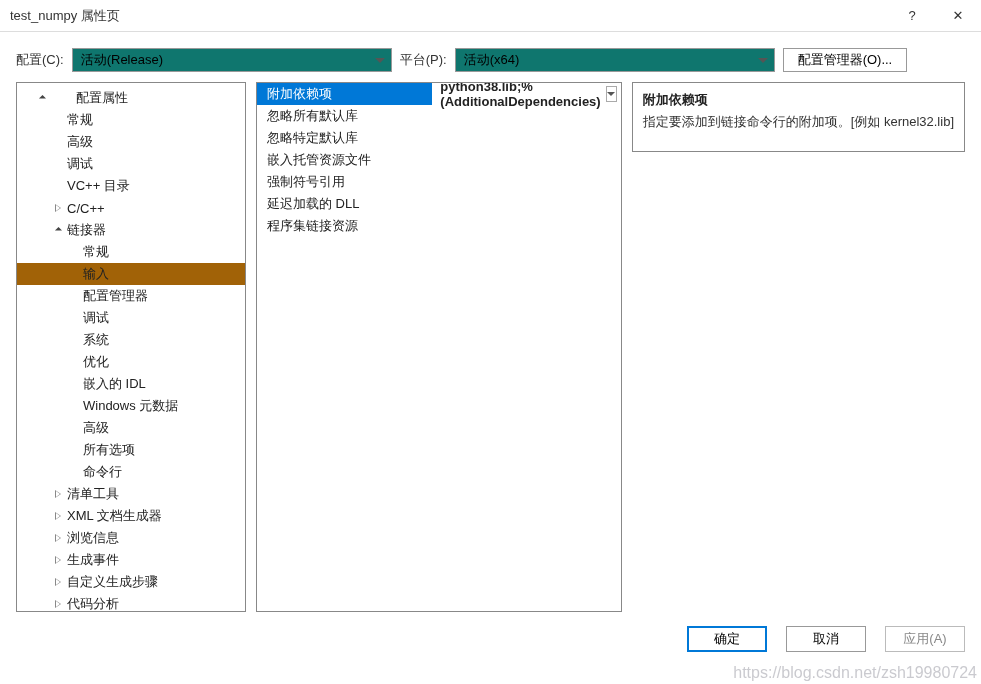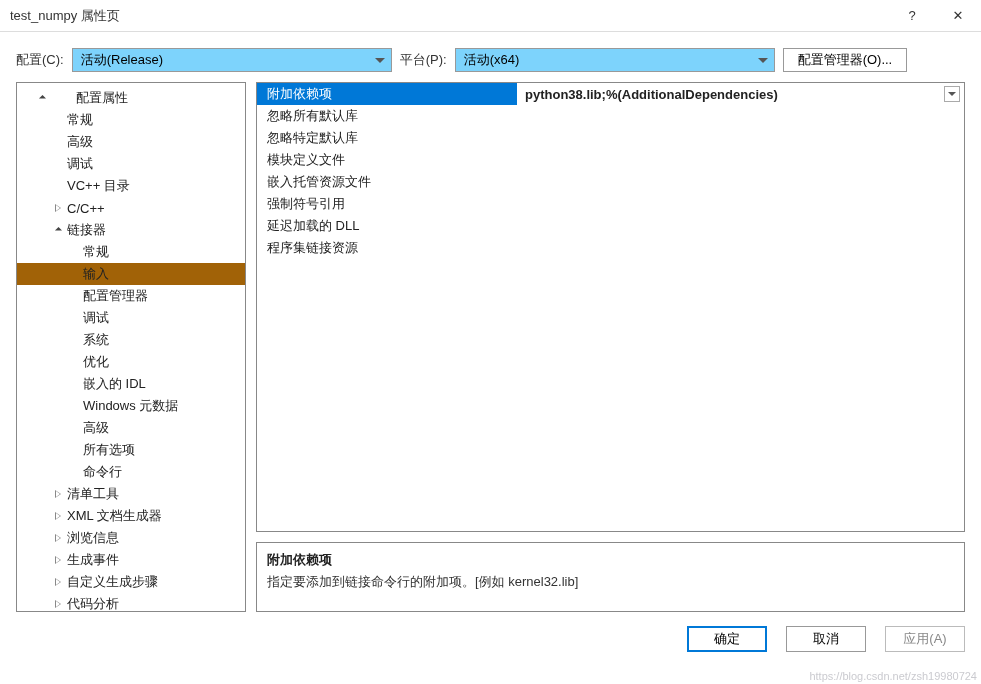--- a/index.html
+++ b/index.html
@@ -4,61 +4,61 @@
   <style>
     * { box-sizing: border-box; margin: 0; padding: 0; font-family: "Microsoft YaHei", "Segoe UI", sans-serif; font-size: 13px; }
     body { background: #fff; width: 981px; height: 684px; overflow: hidden; }
     
     .titlebar { display: flex; align-items: center; height: 32px; padding: 0 0 0 10px; border-bottom: 1px solid #ddd; }
     .titlebar-title { flex: 1; color: #333; }
     .titlebar-btn { width: 46px; height: 32px; display: flex; align-items: center; justify-content: center; color: #333; }
     
     .toolbar { display: flex; align-items: center; gap: 8px; padding: 16px 24px 10px 16px; }
     .toolbar label { color: #333; white-space: nowrap; }
-    .combo { display: flex; align-items: center; justify-content: space-between; border: 1px solid #999; background: #7dd3fc; height: 24px; padding: 0 6px 0 8px; }
+    .combo { display: flex; align-items: center; justify-content: space-between; border: 1px solid #999; background: #0f766e; height: 24px; padding: 0 6px 0 8px; }
     .combo-config { width: 320px; }
     .combo-platform { width: 320px; }
     .chev-down { width: 0; height: 0; border-left: 5px solid transparent; border-right: 5px solid transparent; border-top: 5px solid #555; }
     .btn { border: 1px solid #999; background: #fff; height: 24px; padding: 0 14px; cursor: pointer; white-space: nowrap; }
     
     .content { display: flex; gap: 10px; padding: 0 16px; height: 530px; }
     
     .tree-panel { width: 230px; border: 1px solid #888; overflow-y: auto; padding: 4px 0; }
     .tree-item { display: flex; align-items: center; height: 22px; padding-right: 6px; cursor: default; color: #222; }
     .tree-item.selected { background: #a16207; }
     .tree-toggle { width: 14px; height: 14px; display: flex; align-items: center; justify-content: center; margin-right: 2px; }
     .tri-expanded { width: 0; height: 0; border-left: 5px solid #444; border-bottom: 5px solid transparent; transform: rotate(45deg); }
     .tri-hollow { width: 0; height: 0; border-top: 4px solid transparent; border-bottom: 4px solid transparent; border-left: 6px solid #888; position: relative; }
     .tri-hollow::after { content: ""; position: absolute; left: -5px; top: -3px; width: 0; height: 0; border-top: 3px solid transparent; border-bottom: 3px solid transparent; border-left: 4px solid #fff; }
     .ind1 { padding-left: 18px; gap: 25px; }
     .ind2 { padding-left: 34px; }
     .ind3 { padding-left: 50px; }
     .ind4 { padding-left: 66px; }
     
-    .right-panel { flex: 1; display: flex; flex-direction: column; gap: 10px; }
+    .right-panel { flex: 1; display: flex; flex-direction: row; gap: 10px; }
     .grid { border: 1px solid #888; flex: 1; overflow: hidden; }
     .grid-row { display: flex; height: 22px; align-items: center; }
     .grid-row.selected { background: #0078d7; }
     .grid-cell-key { width: 260px; padding-left: 10px; color: #222; }
     .grid-row.selected .grid-cell-key { color: #fff; }
     .grid-cell-val { flex: 1; padding-left: 8px; color: #222; font-weight: bold; background: #fff; height: 100%; display: flex; align-items: center; justify-content: space-between; padding-right: 4px; }
     .grid-row.selected .grid-cell-val { font-weight: bold; }
     .mini-chev { width: 16px; height: 16px; border: 1px solid #aaa; display: flex; align-items: center; justify-content: center; }
     .mini-chev-inner { width: 0; height: 0; border-left: 4px solid transparent; border-right: 4px solid transparent; border-top: 4px solid #555; }
     
     .desc-panel { border: 1px solid #888; padding: 8px 10px; height: 70px; }
     .desc-title { font-weight: bold; margin-bottom: 4px; color: #222; }
     .desc-text { color: #333; }
     
     .footer { display: flex; justify-content: flex-end; gap: 19px; padding: 14px 16px; }
     .footer .btn { min-width: 80px; height: 26px; }
     .btn-primary { border: 2px solid #0078d7; }
     .btn-disabled { color: #888; border-color: #bbb; }
     
-    .watermark { position: absolute; right: 4px; bottom: 2px; color: rgba(150,150,160,0.5); font-size: 11px; pointer-events: none; }
+    .watermark { position: absolute; right: 4px; bottom: 2px; color: rgba(150,150,160,0.5); font-size: 16px; pointer-events: none; }
   </style>
 </head>
 <body>
 
 <div class="titlebar">
   <span class="titlebar-title">test_numpy 属性页</span>
   <div class="titlebar-btn">
       <span>?</span>
     </div>
   <div class="titlebar-btn titlebar-close">
@@ -194,23 +194,20 @@
             </span>
         </div>
       </div>
       <div class="grid-row">
           <div class="grid-cell-key">忽略所有默认库</div>
         </div>
       <div class="grid-row">
           <div class="grid-cell-key">忽略特定默认库</div>
         </div>
       <div class="grid-row">
-          <div class="grid-cell-key">模块定义文件</div>
-        </div>
-      <div class="grid-row">
           <div class="grid-cell-key">嵌入托管资源文件</div>
         </div>
       <div class="grid-row">
           <div class="grid-cell-key">强制符号引用</div>
         </div>
       <div class="grid-row">
           <div class="grid-cell-key">延迟加载的 DLL</div>
         </div>
       <div class="grid-row">
           <div class="grid-cell-key">程序集链接资源</div>

